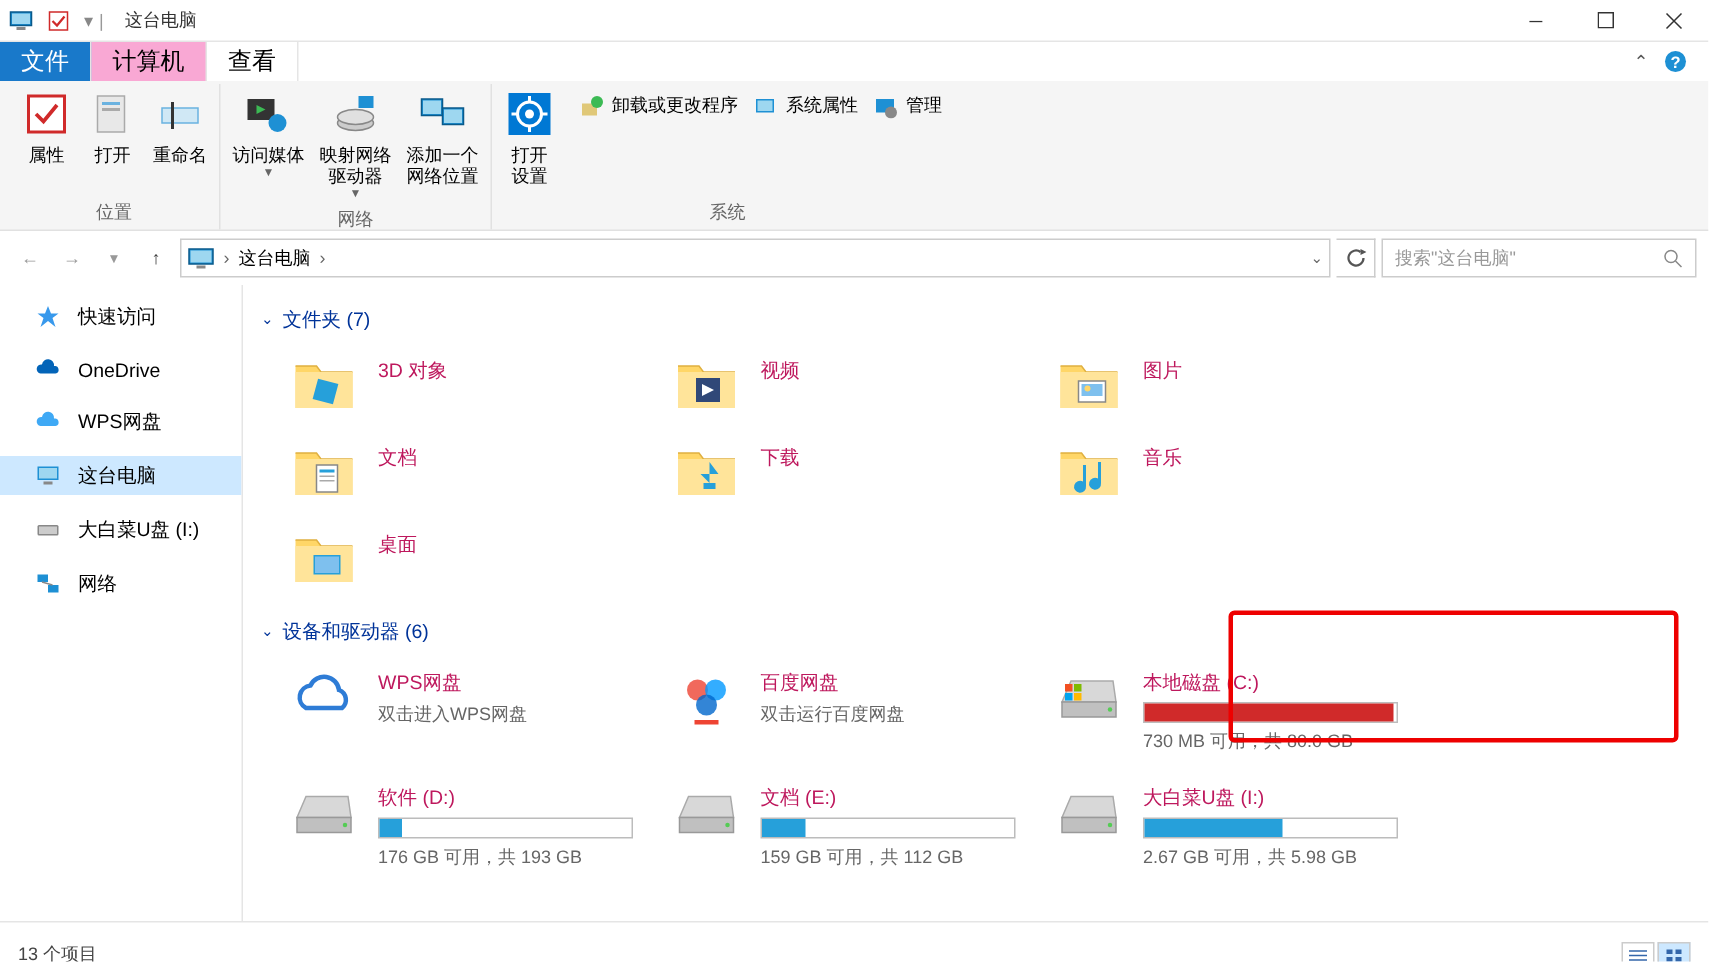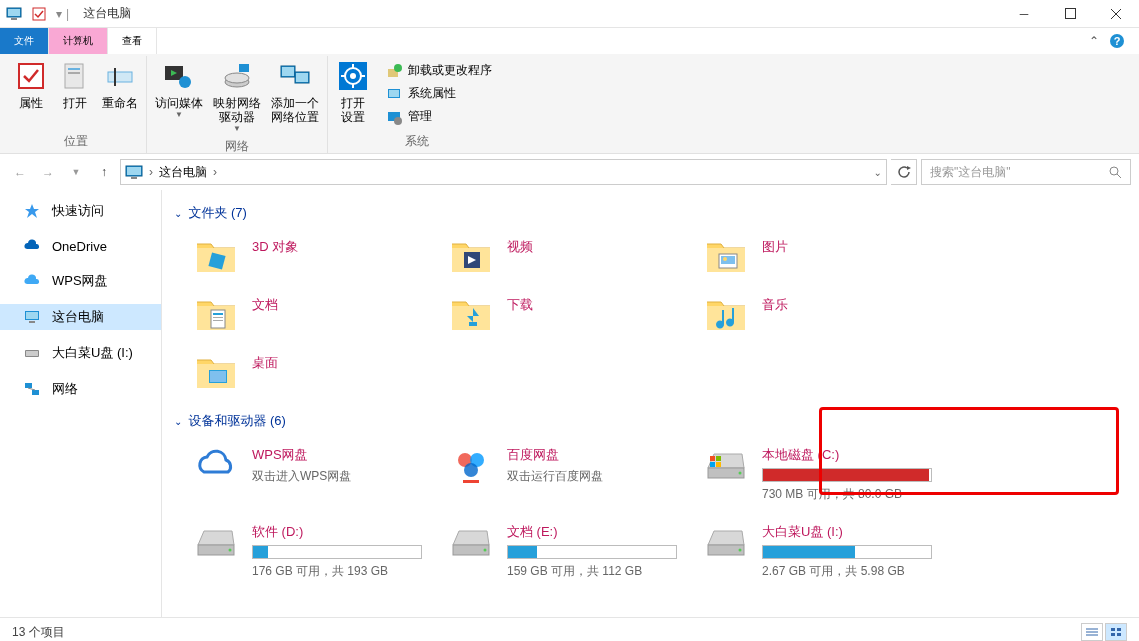--- a/index.html
+++ b/index.html
@@ -4,33 +4,33 @@
 <style>
 *{margin:0;padding:0;box-sizing:border-box;font-family:"Microsoft YaHei","Segoe UI",sans-serif;-webkit-font-smoothing:antialiased}
 body{background:#fff;width:1139px;height:641px;overflow:hidden;font-size:12px;position:relative}
 .title-bar{height:28px;background:#fff;display:flex;align-items:center;border-bottom:1px solid #e5e5e5}
 .title-icons{display:flex;align-items:center;padding-left:6px;gap:10px}
 .title-text{margin-left:10px;color:#333;font-size:12px}
 .title-sep{color:#999;margin:0 4px}
 .window-controls{margin-left:auto;display:flex}
 .window-controls div{width:46px;height:28px;display:flex;align-items:center;justify-content:center;color:#333}
 .tabs{height:26px;display:flex;align-items:stretch;background:#fff;position:relative}
-.tab{padding:0 14px;display:flex;align-items:center;font-size:10px;border-right:1px solid #e5e5e5;cursor:default}
+.tab{padding:0 14px;display:flex;align-items:center;font-size:16px;border-right:1px solid #e5e5e5;cursor:default}
 .tab.file{background:#1979ca;color:#fff}
 .tab.active{background:#f9a8d4}
 .tab-help{margin-left:auto;display:flex;align-items:center;gap:10px;padding-right:14px}
 .ribbon{height:100px;background:#f5f5f5;border-bottom:1px solid #e1e1e1;display:flex;padding:2px 6px 0}
 .ribbon-group{display:flex;flex-direction:column;align-items:center;border-right:1px solid #e1e1e1;padding:0 4px}
 .ribbon-group:last-child{border-right:none}
 .ribbon-btns{display:flex;gap:2px;flex:1;align-items:flex-start;padding-top:2px}
 .ribbon-btn{display:flex;flex-direction:column;align-items:center;padding:2px 4px;cursor:default;min-width:42px}
 .ribbon-icon{width:32px;height:32px;margin-bottom:4px;display:flex;align-items:center;justify-content:center}
 .ribbon-label{font-size:12px;text-align:center;line-height:14px}
 .ribbon-group-label{font-size:12px;color:#666;padding:3px 0}
-.ribbon-list{display:flex;flex-direction:column;gap:2px;padding:2px 6px}
+.ribbon-list{display:flex;flex-direction:row;gap:2px;padding:2px 6px}
 .ribbon-list-item{display:flex;align-items:center;gap:6px;padding:2px 4px;font-size:12px}
 .address-bar{height:36px;display:flex;align-items:center;padding:4px 8px;gap:4px}
 .nav-arrow{width:24px;height:24px;display:flex;align-items:center;justify-content:center;color:#999}
 .nav-arrow.enabled{color:#333}
 .address-box{flex:1;height:26px;border:1px solid #ccc;display:flex;align-items:center;padding:0 4px;gap:6px}
 .address-sep{color:#666}
 .refresh-btn{width:26px;height:26px;border:1px solid #ccc;border-left:none;display:flex;align-items:center;justify-content:center}
 .search-box{width:210px;height:26px;border:1px solid #ccc;display:flex;align-items:center;padding:0 8px;color:#999;justify-content:space-between}
 .main{display:flex;height:430px}
 .sidebar{width:162px;border-right:1px solid #e5e5e5;padding:8px 0;overflow:hidden}
@@ -44,21 +44,21 @@
 .folder-item,.drive-item,.cloud-item{width:255px;display:flex;align-items:flex-start;gap:14px;padding:4px 10px 14px 20px}
 .folder-icon{width:44px;height:40px;flex-shrink:0}
 .drive-icon{width:44px;height:34px;flex-shrink:0;margin-top:4px}
 .item-body{flex:1;padding-top:2px}
 .item-title{font-size:13px;color:#be185d;margin-bottom:4px}
 .item-sub{font-size:12px;color:#666}
 .drive-bar{width:170px;height:14px;border:1px solid #bcbcbc;background:#fff;margin:4px 0;position:relative}
 .drive-fill{height:100%;background:#26a0da}
 .drive-fill.full{background:#d02a2a}
 .highlight-box{position:absolute;border:3px solid #e00;right:20px;top:407px;width:300px;height:88px;pointer-events:none;border-radius:4px}
-.status-bar{position:absolute;bottom:0;left:0;right:0;height:24px;border-top:1px solid #e5e5e5;display:flex;align-items:flex-end;padding:0 12px;font-size:12px;color:#444;background:#fff}
+.status-bar{position:absolute;bottom:0;left:0;right:0;height:24px;border-top:1px solid #e5e5e5;display:flex;align-items:flex-start;padding:13px 12px;font-size:12px;color:#444;background:#fff}
 .status-icons{margin-left:auto;display:flex;gap:2px}
 .status-icons div{width:22px;height:18px;border:1px solid #ccc;display:flex;align-items:center;justify-content:center}
 svg{display:block}
 </style>
 </head>
 <body>
 
 <div class="title-bar">
   <div class="title-icons">
     <span>

